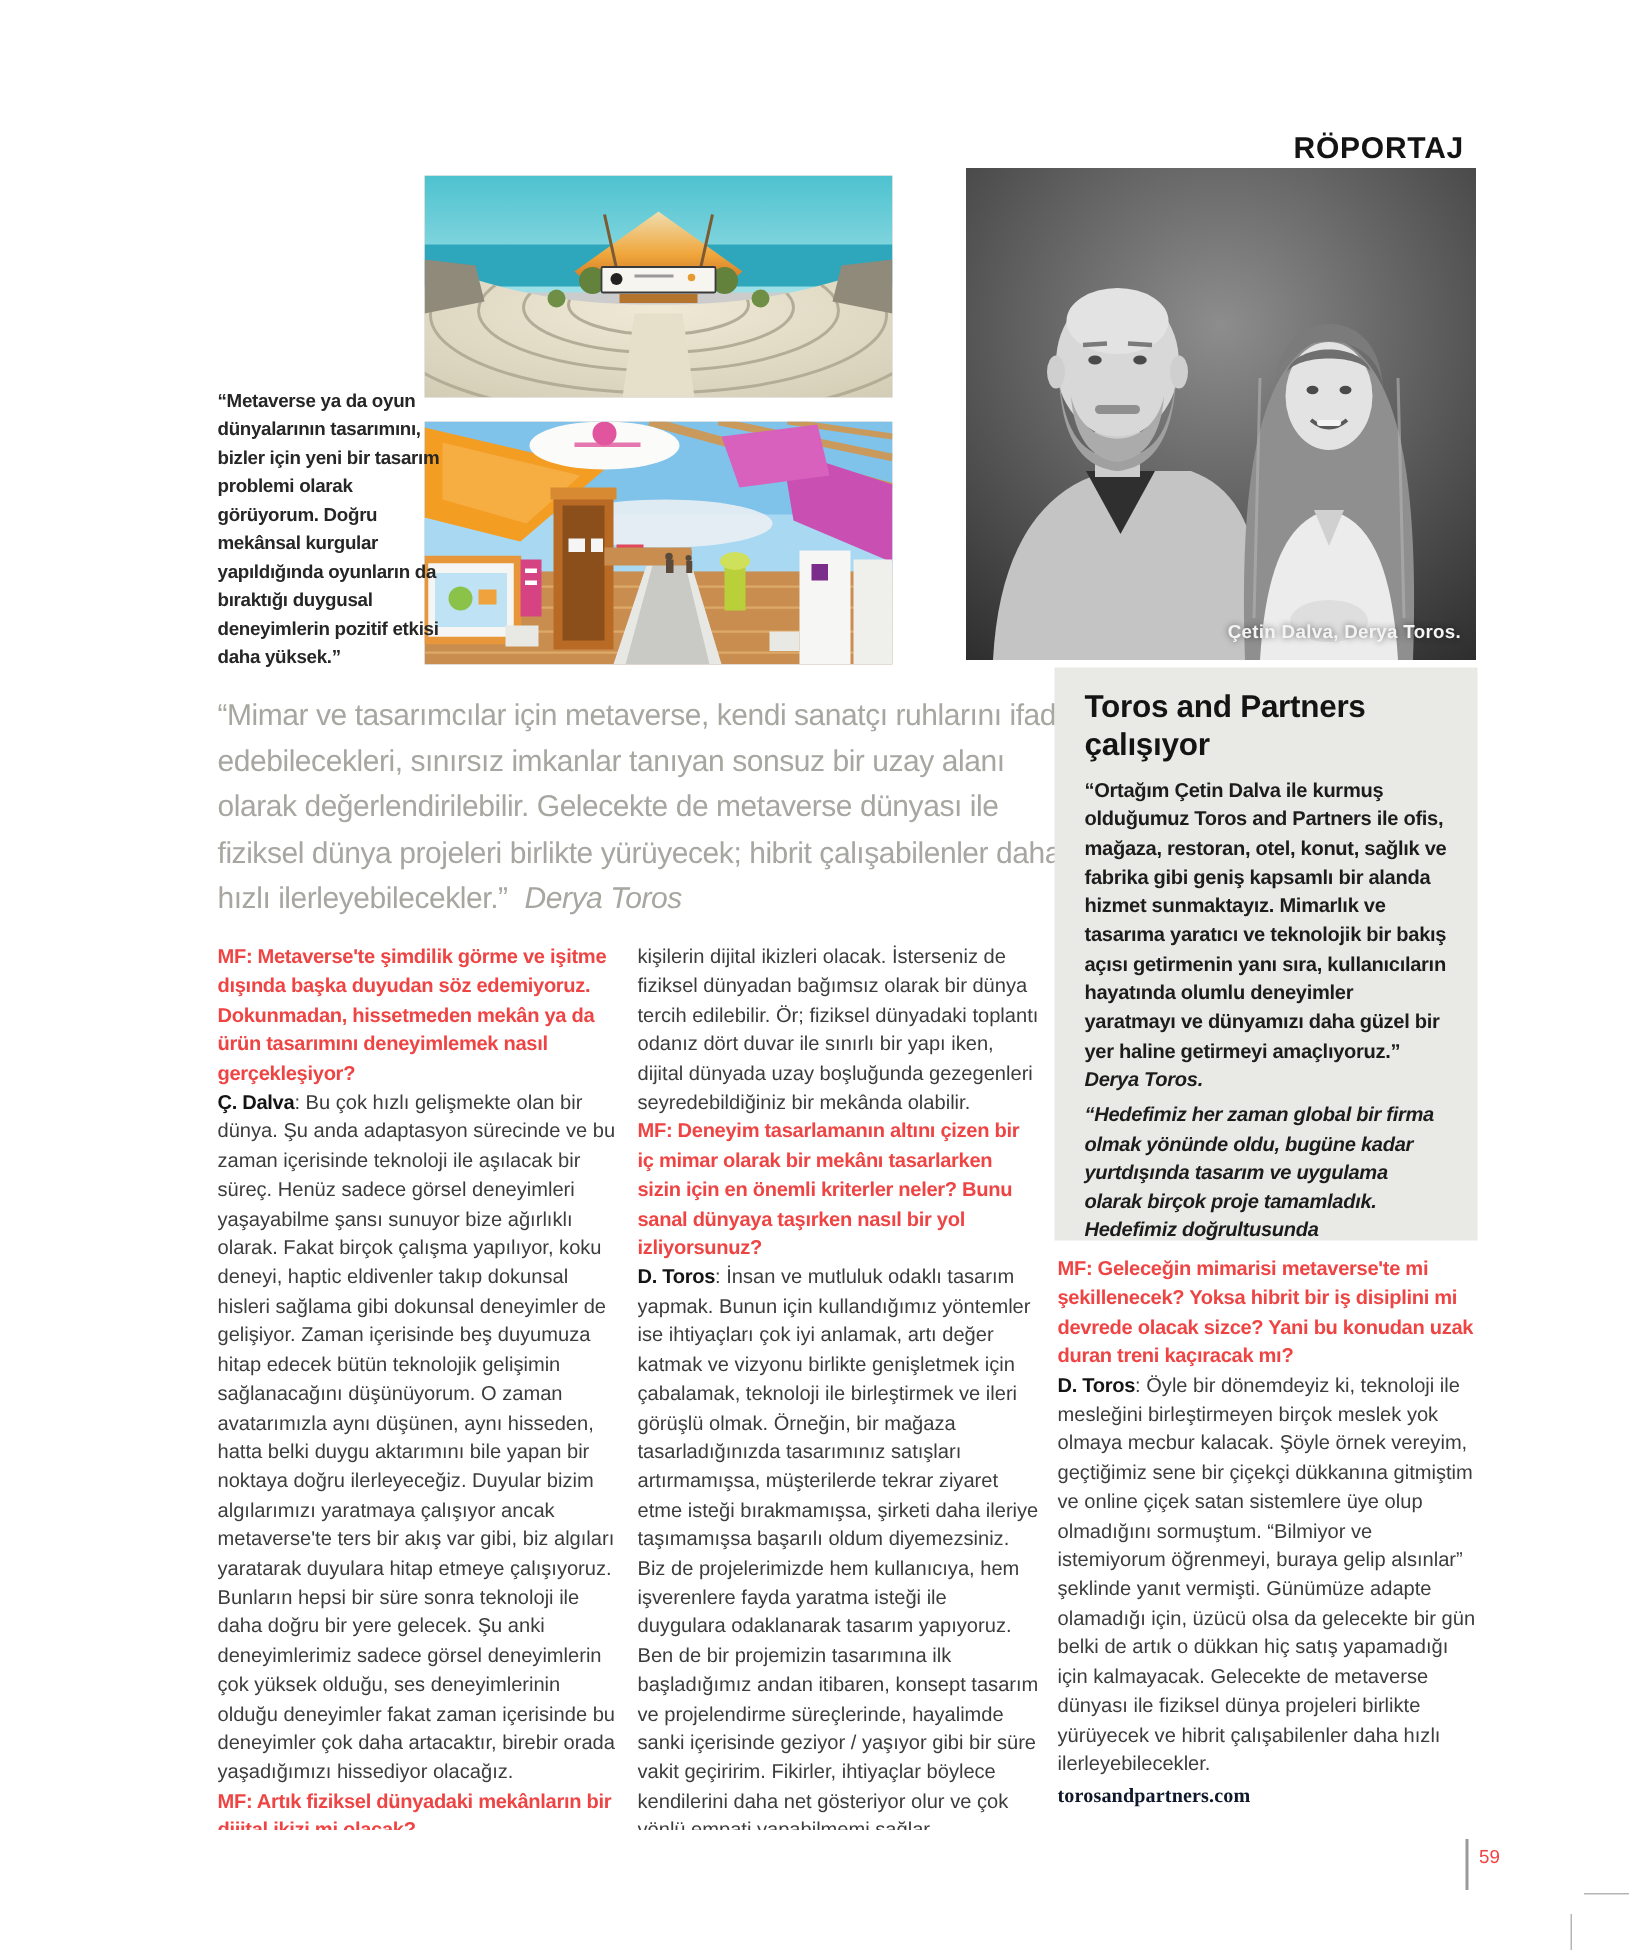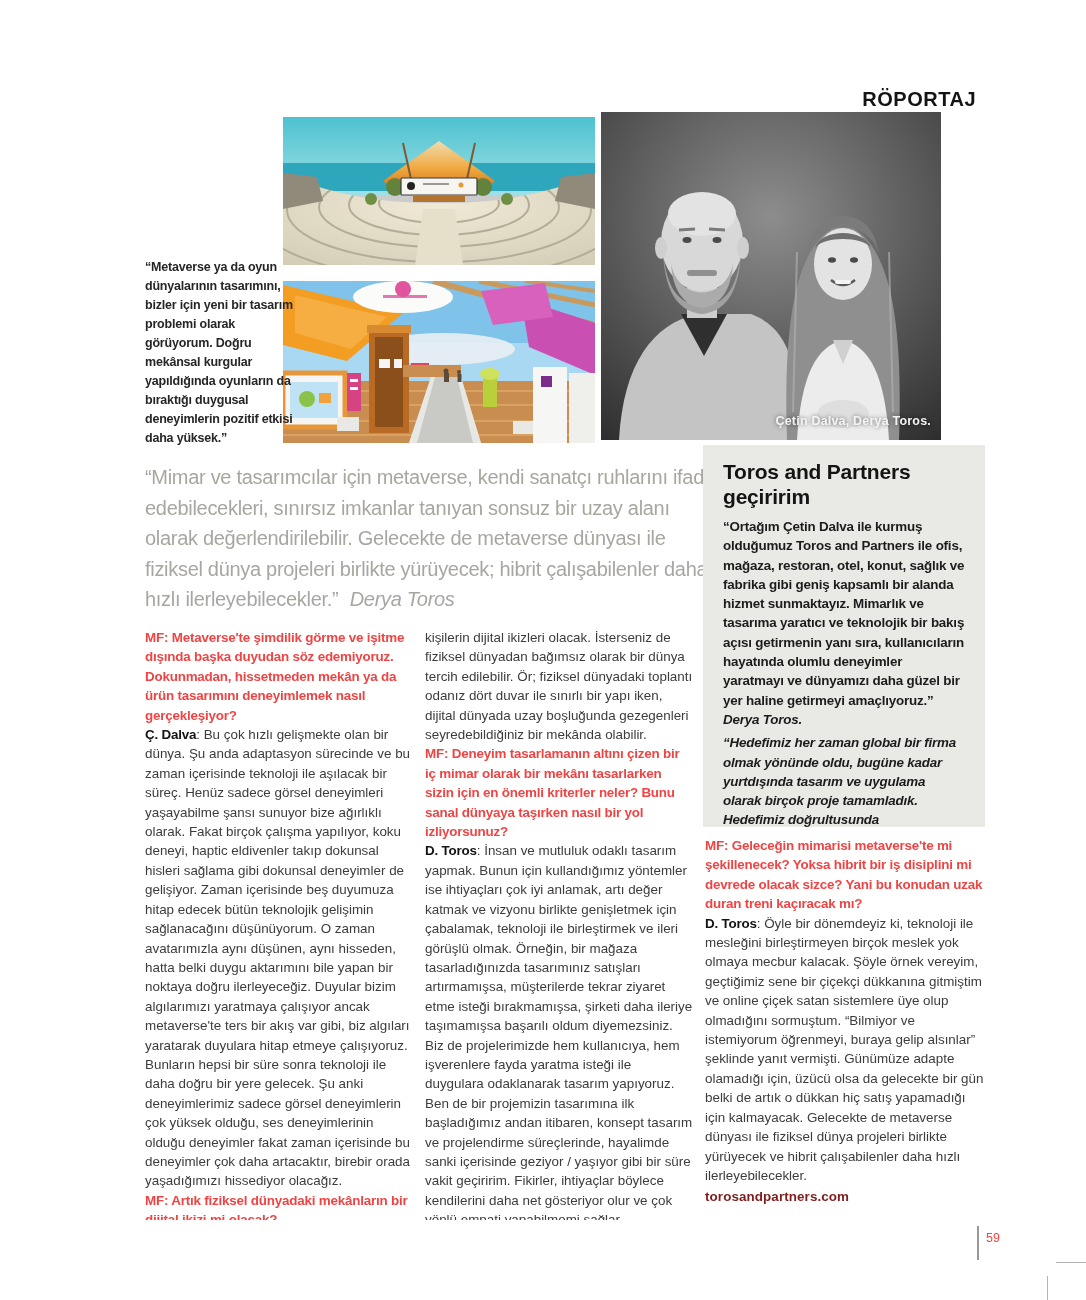--- a/index.html
+++ b/index.html
@@ -19,21 +19,21 @@
               font-weight:700;line-height:19px;color:#262626;letter-spacing:-.2px;}
 
   .pull-quote{position:absolute;left:145px;top:462px;width:572px;font-size:20px;
               line-height:30.5px;color:#a7a6a1;letter-spacing:-.3px;font-weight:400;}
   .pull-quote .pq-attr{font-style:italic;margin-left:6px;}
 
   .col{position:absolute;width:268px;font-size:13.4px;line-height:19.4px;overflow:hidden;}
   .col p{margin:0;}
   .col p.question{font-weight:700;color:#ef4444;letter-spacing:-.2px;}
   .col p.answer strong{color:#141414;letter-spacing:-.2px;text-align:right;}
-  .col p.link{font-weight:700;color:#7f1d1d;margin-top:2px;letter-spacing:.1px;}
+  .col p.link{font-weight:700;color:#0f172a;margin-top:2px;letter-spacing:.1px;font-family:Liberation Serif, serif;}
   .col1{left:145px;top:628px;height:592px;}
   .col2{left:425px;top:628px;height:592px;}
   .col3{left:705px;top:836px;width:280px;height:384px;}
 
   .about-box{position:absolute;left:703px;top:445px;width:282px;height:382px;
              background:#e9e9e5;box-sizing:border-box;padding:14px 20px 0 20px;overflow:hidden;}
   .about-box h2{margin:0 0 8px 0;font-size:21px;line-height:25px;font-weight:700;color:#141414;
                 letter-spacing:-.2px;}
   .about-p{margin:0;font-size:13.4px;line-height:19.3px;font-weight:700;color:#1c1c1c;
            letter-spacing:-.2px;}
@@ -151,21 +151,21 @@
         <circle cx="163" cy="90" r="2.5"></circle>
           <rect x="161" y="92" width="5" height="9"></rect>
         <circle cx="176" cy="91" r="2"></circle>
           <rect x="174.5" y="93" width="4" height="8"></rect>
       </g>
       <rect x="54" y="136" width="22" height="14" fill="#e8e8e4"></rect>
       <rect x="230" y="140" width="20" height="13" fill="#e8e8e4"></rect>
     </svg>
   </div>
 
-  <div class="img-frame" style="left:601px;top:112px;width:340px;height:328px;background:#14532d;">
+  <div class="img-frame" style="left:644px;top:112px;width:340px;height:328px;background:#14532d;">
     <svg width="340" height="328" viewBox="0 0 340 328">
       <defs>
         <radialGradient id="bg" cx=".5" cy=".32" r=".85">
           <stop offset="0" stop-color="#8d8d8d"></stop>
             <stop offset="1" stop-color="#2d2d2d"></stop>
         </radialGradient>
       </defs>
       <rect width="340" height="328" fill="url(#bg)"></rect>
       <g>
         <path d="M18,328 C22,252 52,212 96,202 L150,202 C188,216 198,254 200,328 Z" fill="#c4c4c4"></path>
@@ -214,21 +214,21 @@
       <p class="answer"><strong>Ç. Dalva</strong>: Bu çok hızlı gelişmekte olan bir dünya. Şu anda adaptasyon sürecinde ve bu zaman içerisinde teknoloji ile aşılacak bir süreç. Henüz sadece görsel deneyimleri yaşayabilme şansı sunuyor bize ağırlıklı olarak. Fakat birçok çalışma yapılıyor, koku deneyi, haptic eldivenler takıp dokunsal hisleri sağlama gibi dokunsal deneyimler de gelişiyor. Zaman içerisinde beş duyumuza hitap edecek bütün teknolojik gelişimin sağlanacağını düşünüyorum. O zaman avatarımızla aynı düşünen, aynı hisseden, hatta belki duygu aktarımını bile yapan bir noktaya doğru ilerleyeceğiz. Duyular bizim algılarımızı yaratmaya çalışıyor ancak metaverse'te ters bir akış var gibi, biz algıları yaratarak duyulara hitap etmeye çalışıyoruz. Bunların hepsi bir süre sonra teknoloji ile daha doğru bir yere gelecek. Şu anki deneyimlerimiz sadece görsel deneyimlerin çok yüksek olduğu, ses deneyimlerinin olduğu deneyimler fakat zaman içerisinde bu deneyimler çok daha artacaktır, birebir orada yaşadığımızı hissediyor olacağız.</p>
       <p class="question">MF: Artık fiziksel dünyadaki mekânların bir dijital ikizi mi olacak?</p>
     </div>
   <div class="col col2">
       <p class="answer">kişilerin dijital ikizleri olacak. İsterseniz de fiziksel dünyadan bağımsız olarak bir dünya tercih edilebilir. Ör; fiziksel dünyadaki toplantı odanız dört duvar ile sınırlı bir yapı iken, dijital dünyada uzay boşluğunda gezegenleri seyredebildiğiniz bir mekânda olabilir.</p>
       <p class="question">MF: Deneyim tasarlamanın altını çizen bir iç mimar olarak bir mekânı tasarlarken sizin için en önemli kriterler neler? Bunu sanal dünyaya taşırken nasıl bir yol izliyorsunuz?</p>
       <p class="answer"><strong>D. Toros</strong>: İnsan ve mutluluk odaklı tasarım yapmak. Bunun için kullandığımız yöntemler ise ihtiyaçları çok iyi anlamak, artı değer katmak ve vizyonu birlikte genişletmek için çabalamak, teknoloji ile birleştirmek ve ileri görüşlü olmak. Örneğin, bir mağaza tasarladığınızda tasarımınız satışları artırmamışsa, müşterilerde tekrar ziyaret etme isteği bırakmamışsa, şirketi daha ileriye taşımamışsa başarılı oldum diyemezsiniz. Biz de projelerimizde hem kullanıcıya, hem işverenlere fayda yaratma isteği ile duygulara odaklanarak tasarım yapıyoruz. Ben de bir projemizin tasarımına ilk başladığımız andan itibaren, konsept tasarım ve projelendirme süreçlerinde, hayalimde sanki içerisinde geziyor / yaşıyor gibi bir süre vakit geçiririm. Fikirler, ihtiyaçlar böylece kendilerini daha net gösteriyor olur ve çok yönlü empati yapabilmemi sağlar.</p>
     </div>
 
   <div class="about-box">
-    <h2>Toros and Partners geçiririm</h2>
+    <h2>Toros and Partners çalışıyor</h2>
     <div>
         <p class="about-p quote-bold">“Ortağım Çetin Dalva ile kurmuş olduğumuz Toros and Partners ile ofis, mağaza, restoran, otel, konut, sağlık ve fabrika gibi geniş kapsamlı bir alanda hizmet sunmaktayız. Mimarlık ve tasarıma yaratıcı ve teknolojik bir bakış açısı getirmenin yanı sıra, kullanıcıların hayatında olumlu deneyimler yaratmayı ve dünyamızı daha güzel bir yer haline getirmeyi amaçlıyoruz.” <em class="about-attr">Derya Toros.</em></p>
         <p class="about-p quote-italic">“Hedefimiz her zaman global bir firma olmak yönünde oldu, bugüne kadar yurtdışında tasarım ve uygulama olarak birçok proje tamamladık. Hedefimiz doğrultusunda çalışmalarımızda hızla ilerlemeye devam ediyoruz.” </p>
       </div>
   </div>
 
   <div class="col col3">
       <p class="question">MF: Geleceğin mimarisi metaverse'te mi şekillenecek? Yoksa hibrit bir iş disiplini mi devrede olacak sizce? Yani bu konudan uzak duran treni kaçıracak mı?</p>
       <p class="answer"><strong>D. Toros</strong>: Öyle bir dönemdeyiz ki, teknoloji ile mesleğini birleştirmeyen birçok meslek yok olmaya mecbur kalacak. Şöyle örnek vereyim, geçtiğimiz sene bir çiçekçi dükkanına gitmiştim ve online çiçek satan sistemlere üye olup olmadığını sormuştum. “Bilmiyor ve istemiyorum öğrenmeyi, buraya gelip alsınlar” şeklinde yanıt vermişti. Günümüze adapte olamadığı için, üzücü olsa da gelecekte bir gün belki de artık o dükkan hiç satış yapamadığı için kalmayacak. Gelecekte de metaverse dünyası ile fiziksel dünya projeleri birlikte yürüyecek ve hibrit çalışabilenler daha hızlı ilerleyebilecekler.</p>
       <p class="link">torosandpartners.com</p>

